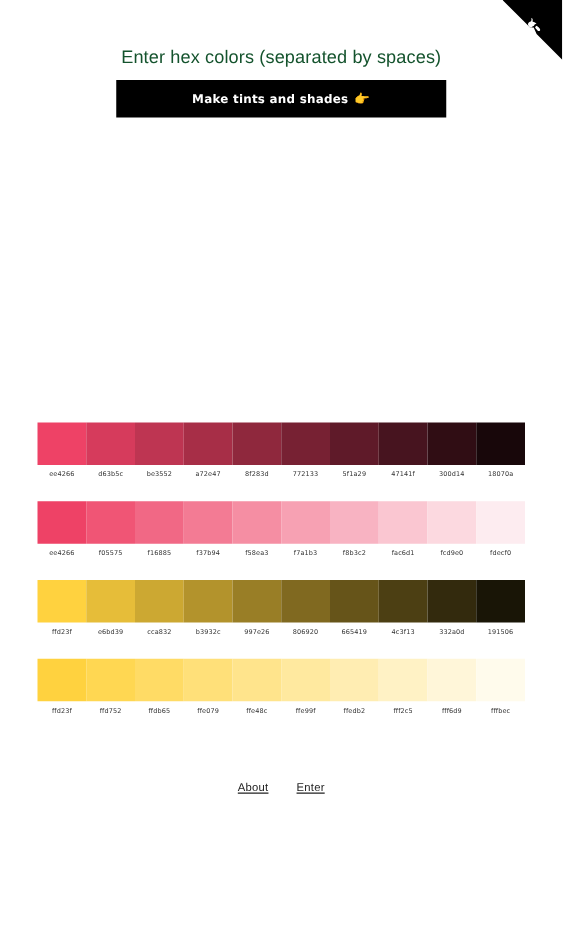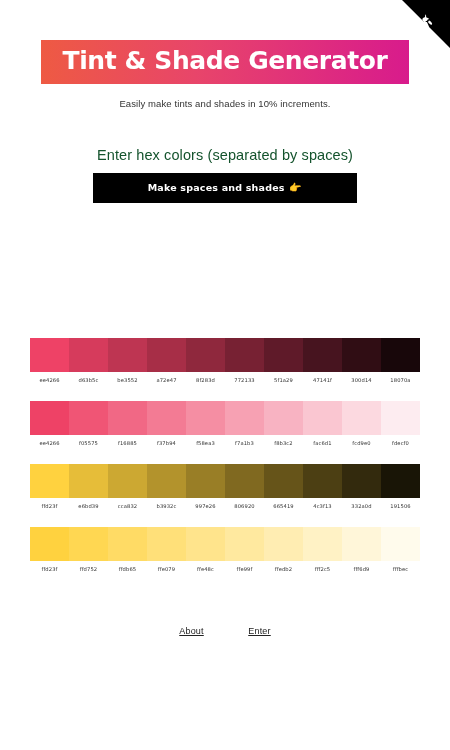--- a/index.html
+++ b/index.html
@@ -146,47 +146,43 @@
     position: absolute;
     top: 620px;
     left: 0;
     width: 450px;
     text-align: center;
   }
   .footer a {
     color: #222222;
     font-size: 9px;
     text-decoration: underline;
-    margin: 0 20px;
+    margin: 0 9px;
     letter-spacing: 0.2px;
   }
 </style>
 </head>
 <body>
 
 <div class="page">
 
   <a class="github-corner" href="#">
     <svg viewBox="0 0 250 250">
       <path d="M0,0 L115,115 L130,115 L142,142 L250,250 L250,0 Z" fill="#000000"></path>
       <path d="M128.3,109.0 C113.8,99.7 119.0,89.6 119.0,89.6 C122.0,82.7 120.5,78.6 120.5,78.6 C119.2,72.0 123.4,76.3 123.4,76.3 C127.3,80.9 125.5,87.3 125.5,87.3 C122.9,97.6 130.6,101.9 134.4,103.2" fill="#ffffff" style="transform-origin:130px 106px;"></path>
       <path d="M115.0,115.0 C114.9,115.1 118.7,116.5 119.8,115.4 L133.7,101.6 C136.9,99.2 139.9,98.4 142.2,98.6 C129.0,87.8 115.2,87.3 108.5,95.2 C104.4,99.9 105.3,108.6 115.0,115.0 Z" fill="#ffffff"></path>
       <path d="M136.0,116.0 C138.2,118.4 142.4,123.2 144.8,125.6 C148.4,129.2 151.2,129.6 153.2,129.2 C155.2,128.8 156.8,127.0 157.0,124.6 C157.2,121.4 155.0,117.8 151.4,114.2 C148.6,111.4 145.0,108.6 141.0,107.0 C138.0,109.0 136.0,112.6 136.0,116.0 Z" fill="#ffffff"></path>
     </svg>
   </a>
 
-  <div class="title-wrap">
-    <div class="title-banner">Tint &amp; Shade Generator</div>
-    <div class="subtitle">Easily make tints and shades in 10% increments.</div>
-  </div>
 
   <div class="form-area">
     <h2 class="form-heading">Enter hex colors (separated by spaces)</h2>
     <button class="submit-button">
-      <span>Make spaces and shades</span><span class="emoji">👉</span>
+      <span>Make tints and shades</span><span class="emoji">👉</span>
     </button>
   </div>
 
   <div class="palettes">
       <div class="palette-row">
         <div class="swatch-cell">
           <div class="swatch-chip" style="background: rgb(238, 66, 102);"></div>
           <div class="swatch-label">ee4266</div>
         </div>
         <div class="swatch-cell">

